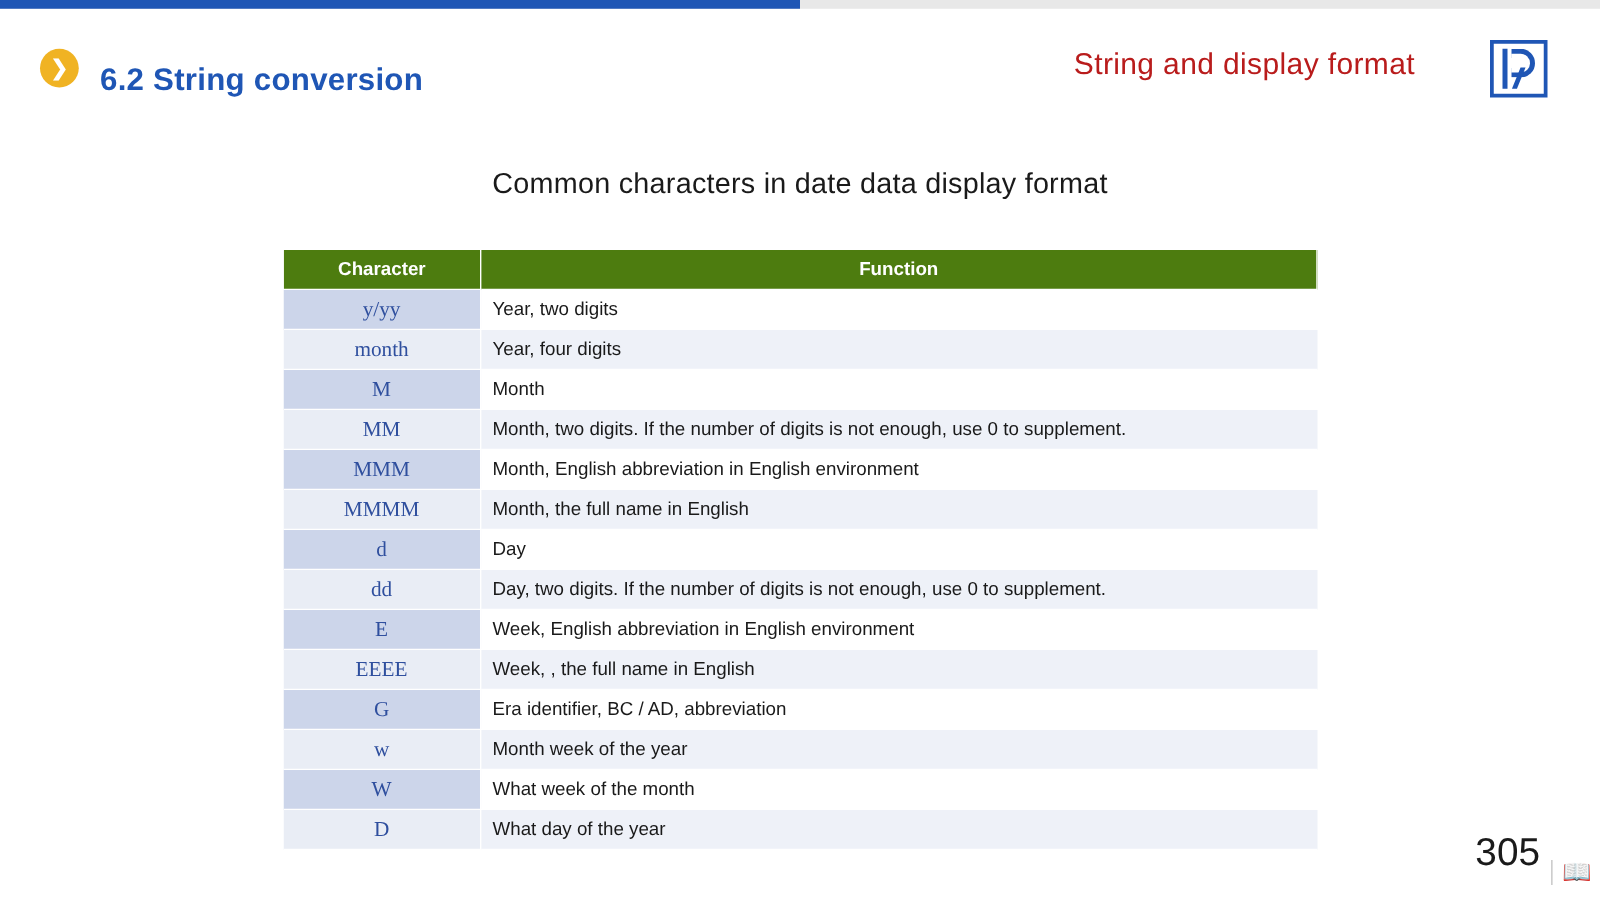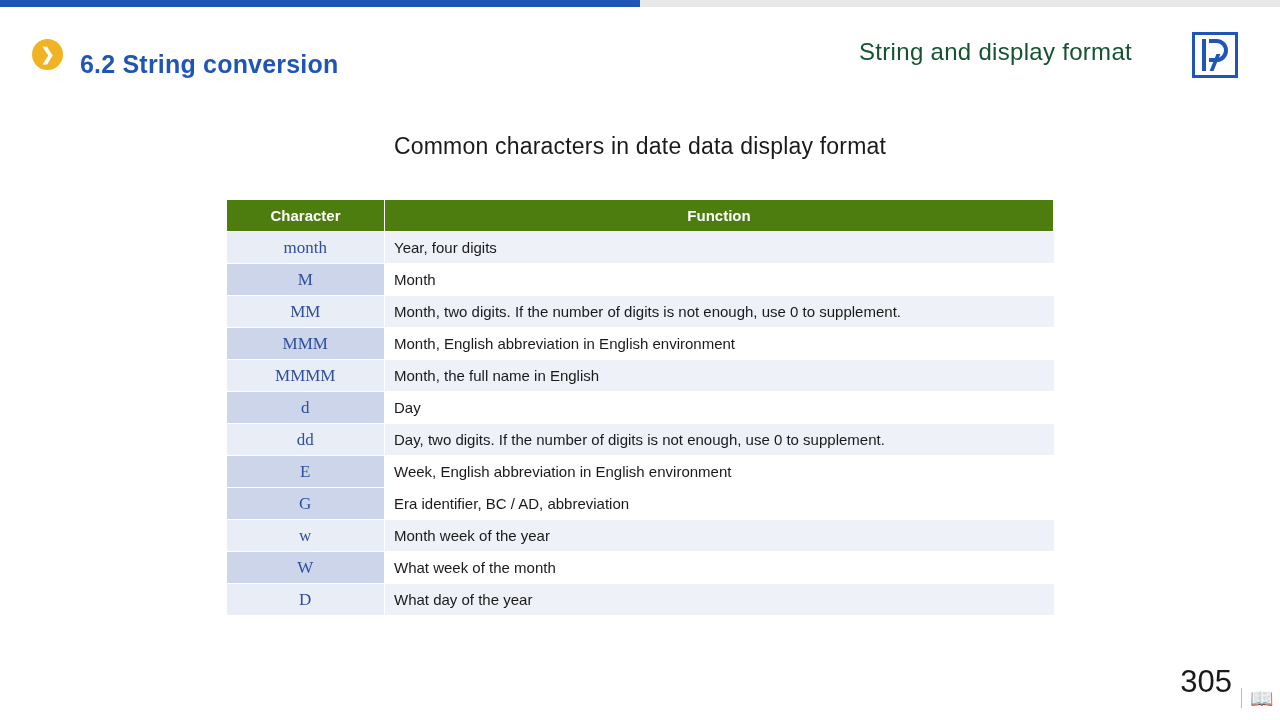--- a/index.html
+++ b/index.html
@@ -54,21 +54,21 @@
     left: 80px; top: 24px;
     font-size: 25px;
     font-weight: bold;
     color: #1f56b5;
     letter-spacing: 0.2px;
   }
   .header-right {
     position: absolute;
     right: 148px; top: 12px;
     font-size: 24px;
-    color: #14532d;
+    color: #b91c1c;
     letter-spacing: 0.3px;
   }
   .logo {
     position: absolute;
     right: 42px; top: 6px;
     width: 46px; height: 46px;
     border: 3px solid #1f56b5;
     box-sizing: border-box;
   }
   .logo .bar {
@@ -194,20 +194,24 @@
 
 <div class="table-wrap">
   <table class="chars">
     <thead>
       <tr>
         <th class="col-char">Character</th>
         <th>Function</th>
       </tr>
     </thead>
     <tbody id="table-body">
+        <tr class="odd">
+          <td class="char">y/yy</td>
+          <td class="func">Year, two digits</td>
+        </tr>
         <tr class="even">
           <td class="char">month</td>
           <td class="func">Year, four digits</td>
         </tr>
         <tr class="odd">
           <td class="char">M</td>
           <td class="func">Month</td>
         </tr>
         <tr class="even">
           <td class="char">MM</td>
@@ -225,20 +229,24 @@
           <td class="char">d</td>
           <td class="func">Day</td>
         </tr>
         <tr class="even">
           <td class="char">dd</td>
           <td class="func">Day, two digits. If the number of digits is not enough, use 0 to supplement.</td>
         </tr>
         <tr class="odd">
           <td class="char">E</td>
           <td class="func">Week, English abbreviation in English environment</td>
+        </tr>
+        <tr class="even">
+          <td class="char">EEEE</td>
+          <td class="func">Week, , the full name in English</td>
         </tr>
         <tr class="odd">
           <td class="char">G</td>
           <td class="func">Era identifier, BC / AD,  abbreviation</td>
         </tr>
         <tr class="even">
           <td class="char">w</td>
           <td class="func">Month week of the year</td>
         </tr>
         <tr class="odd">

